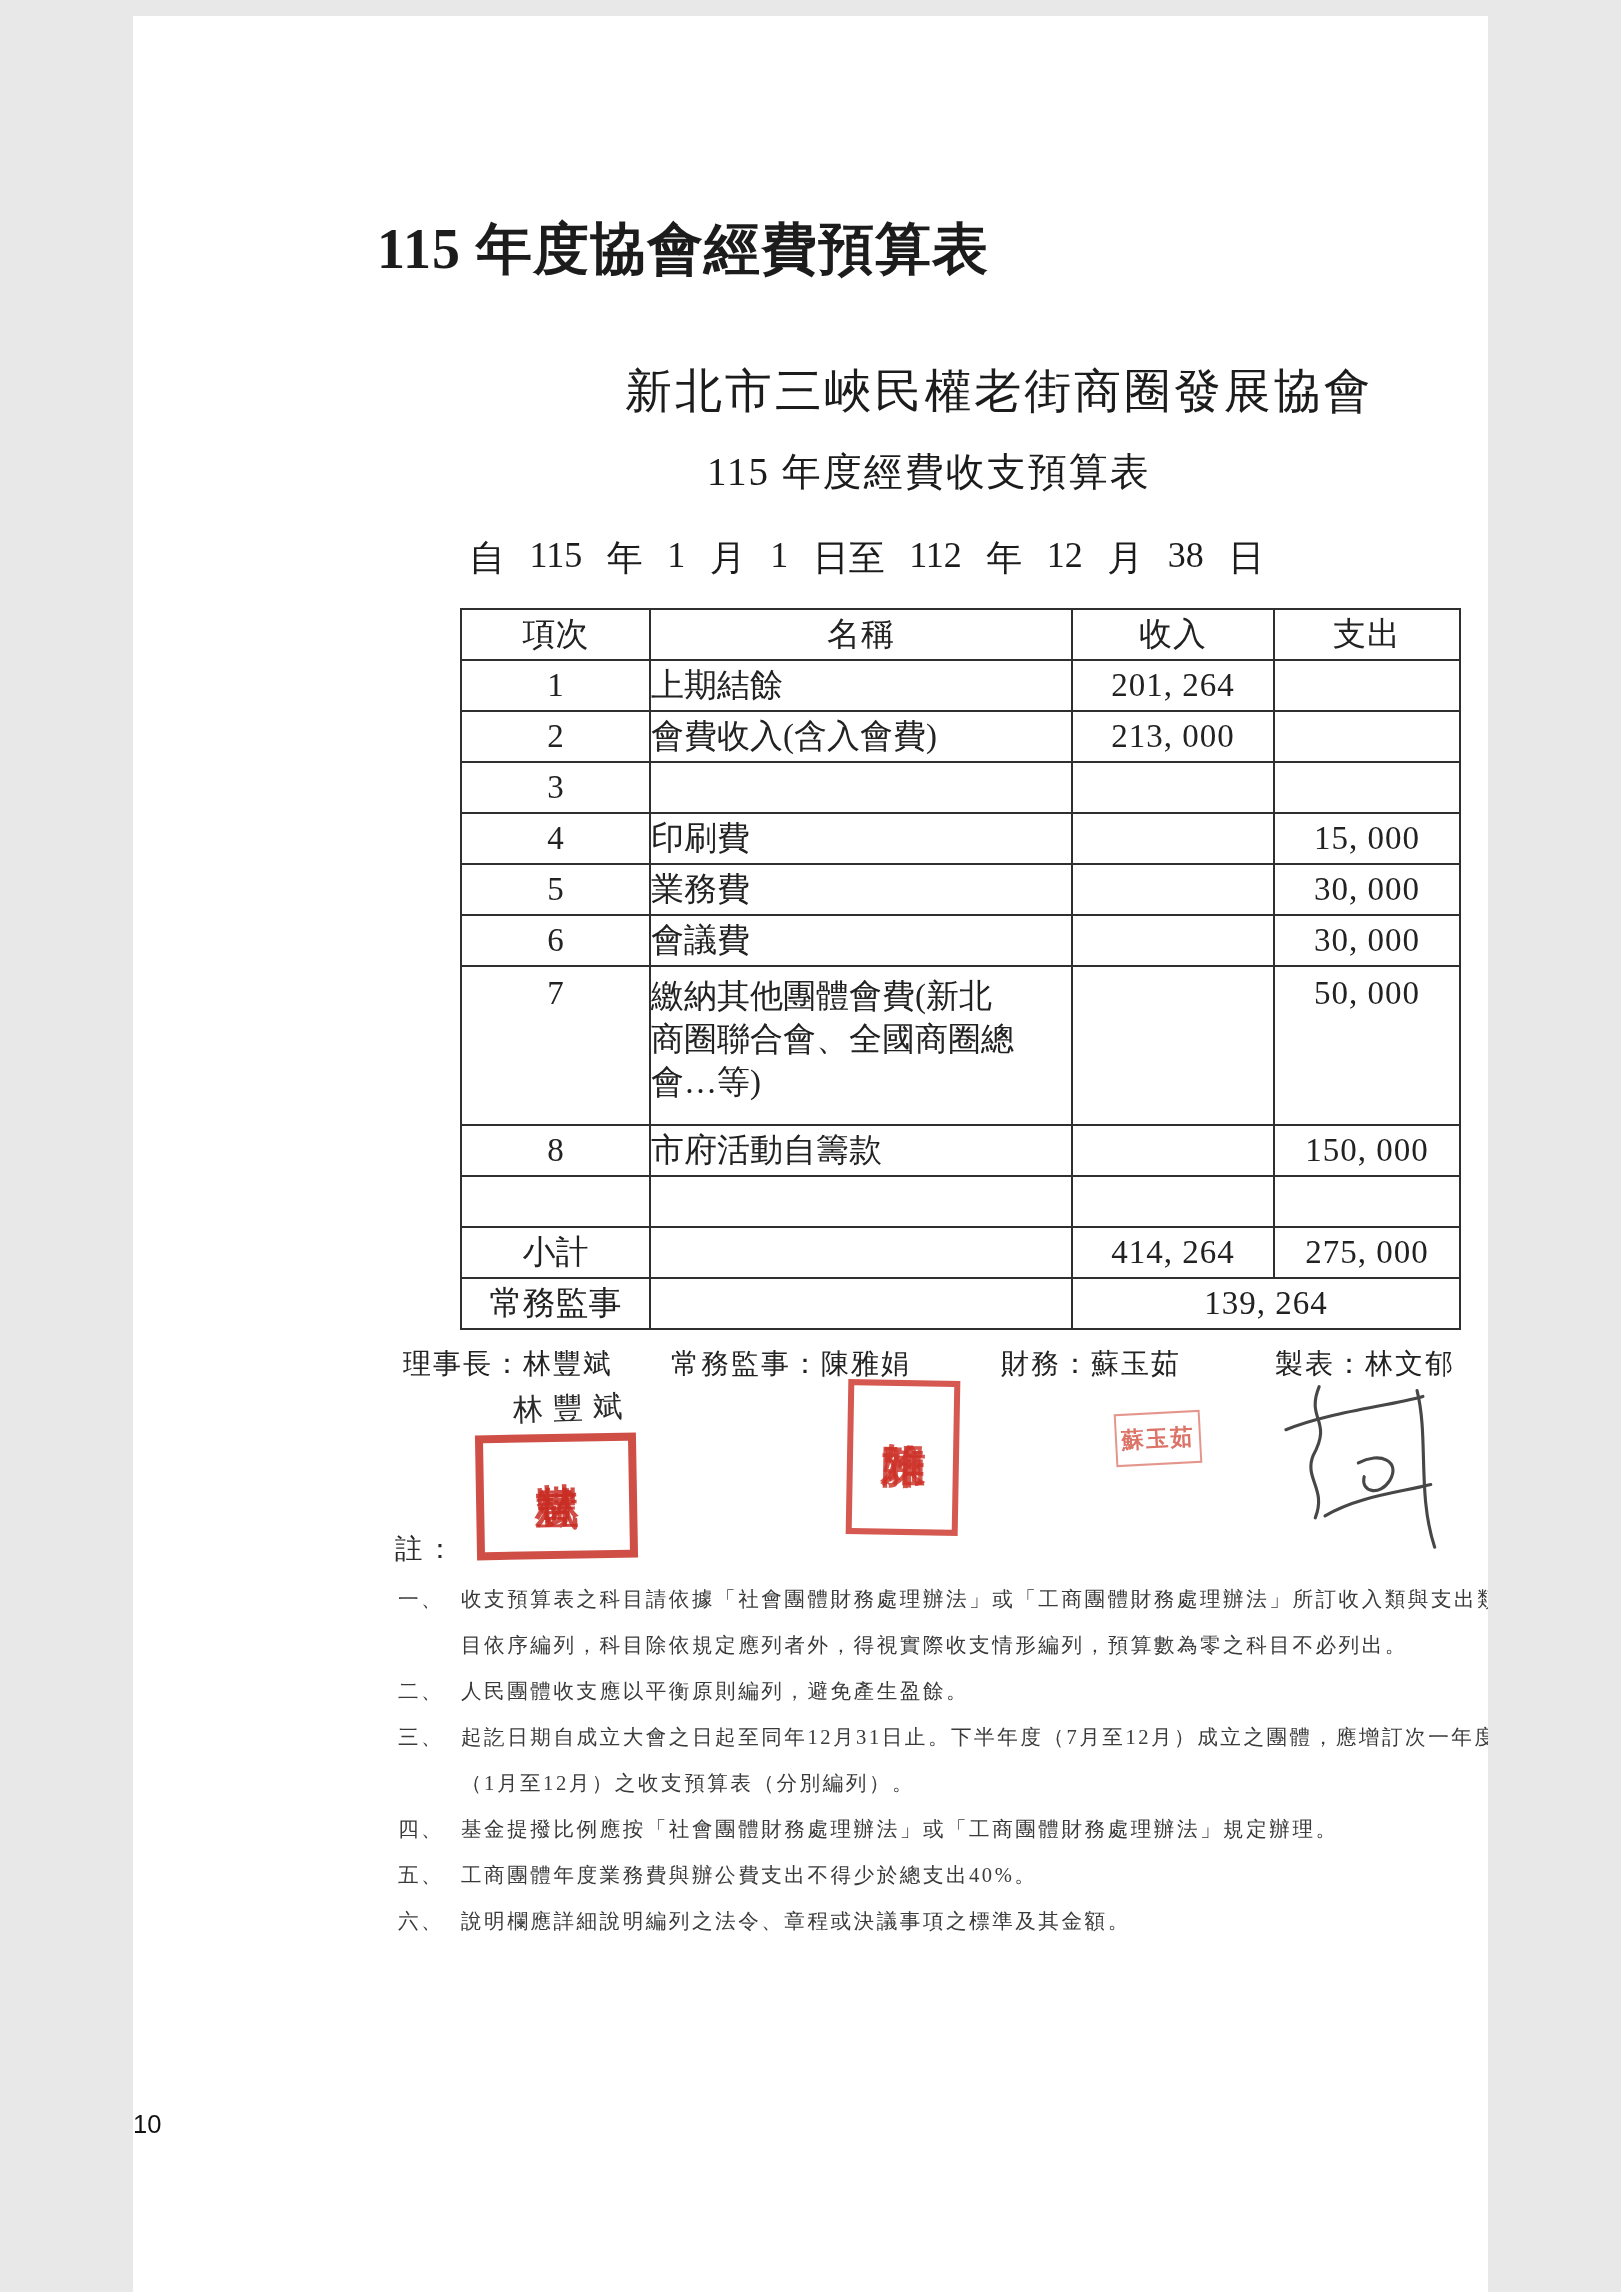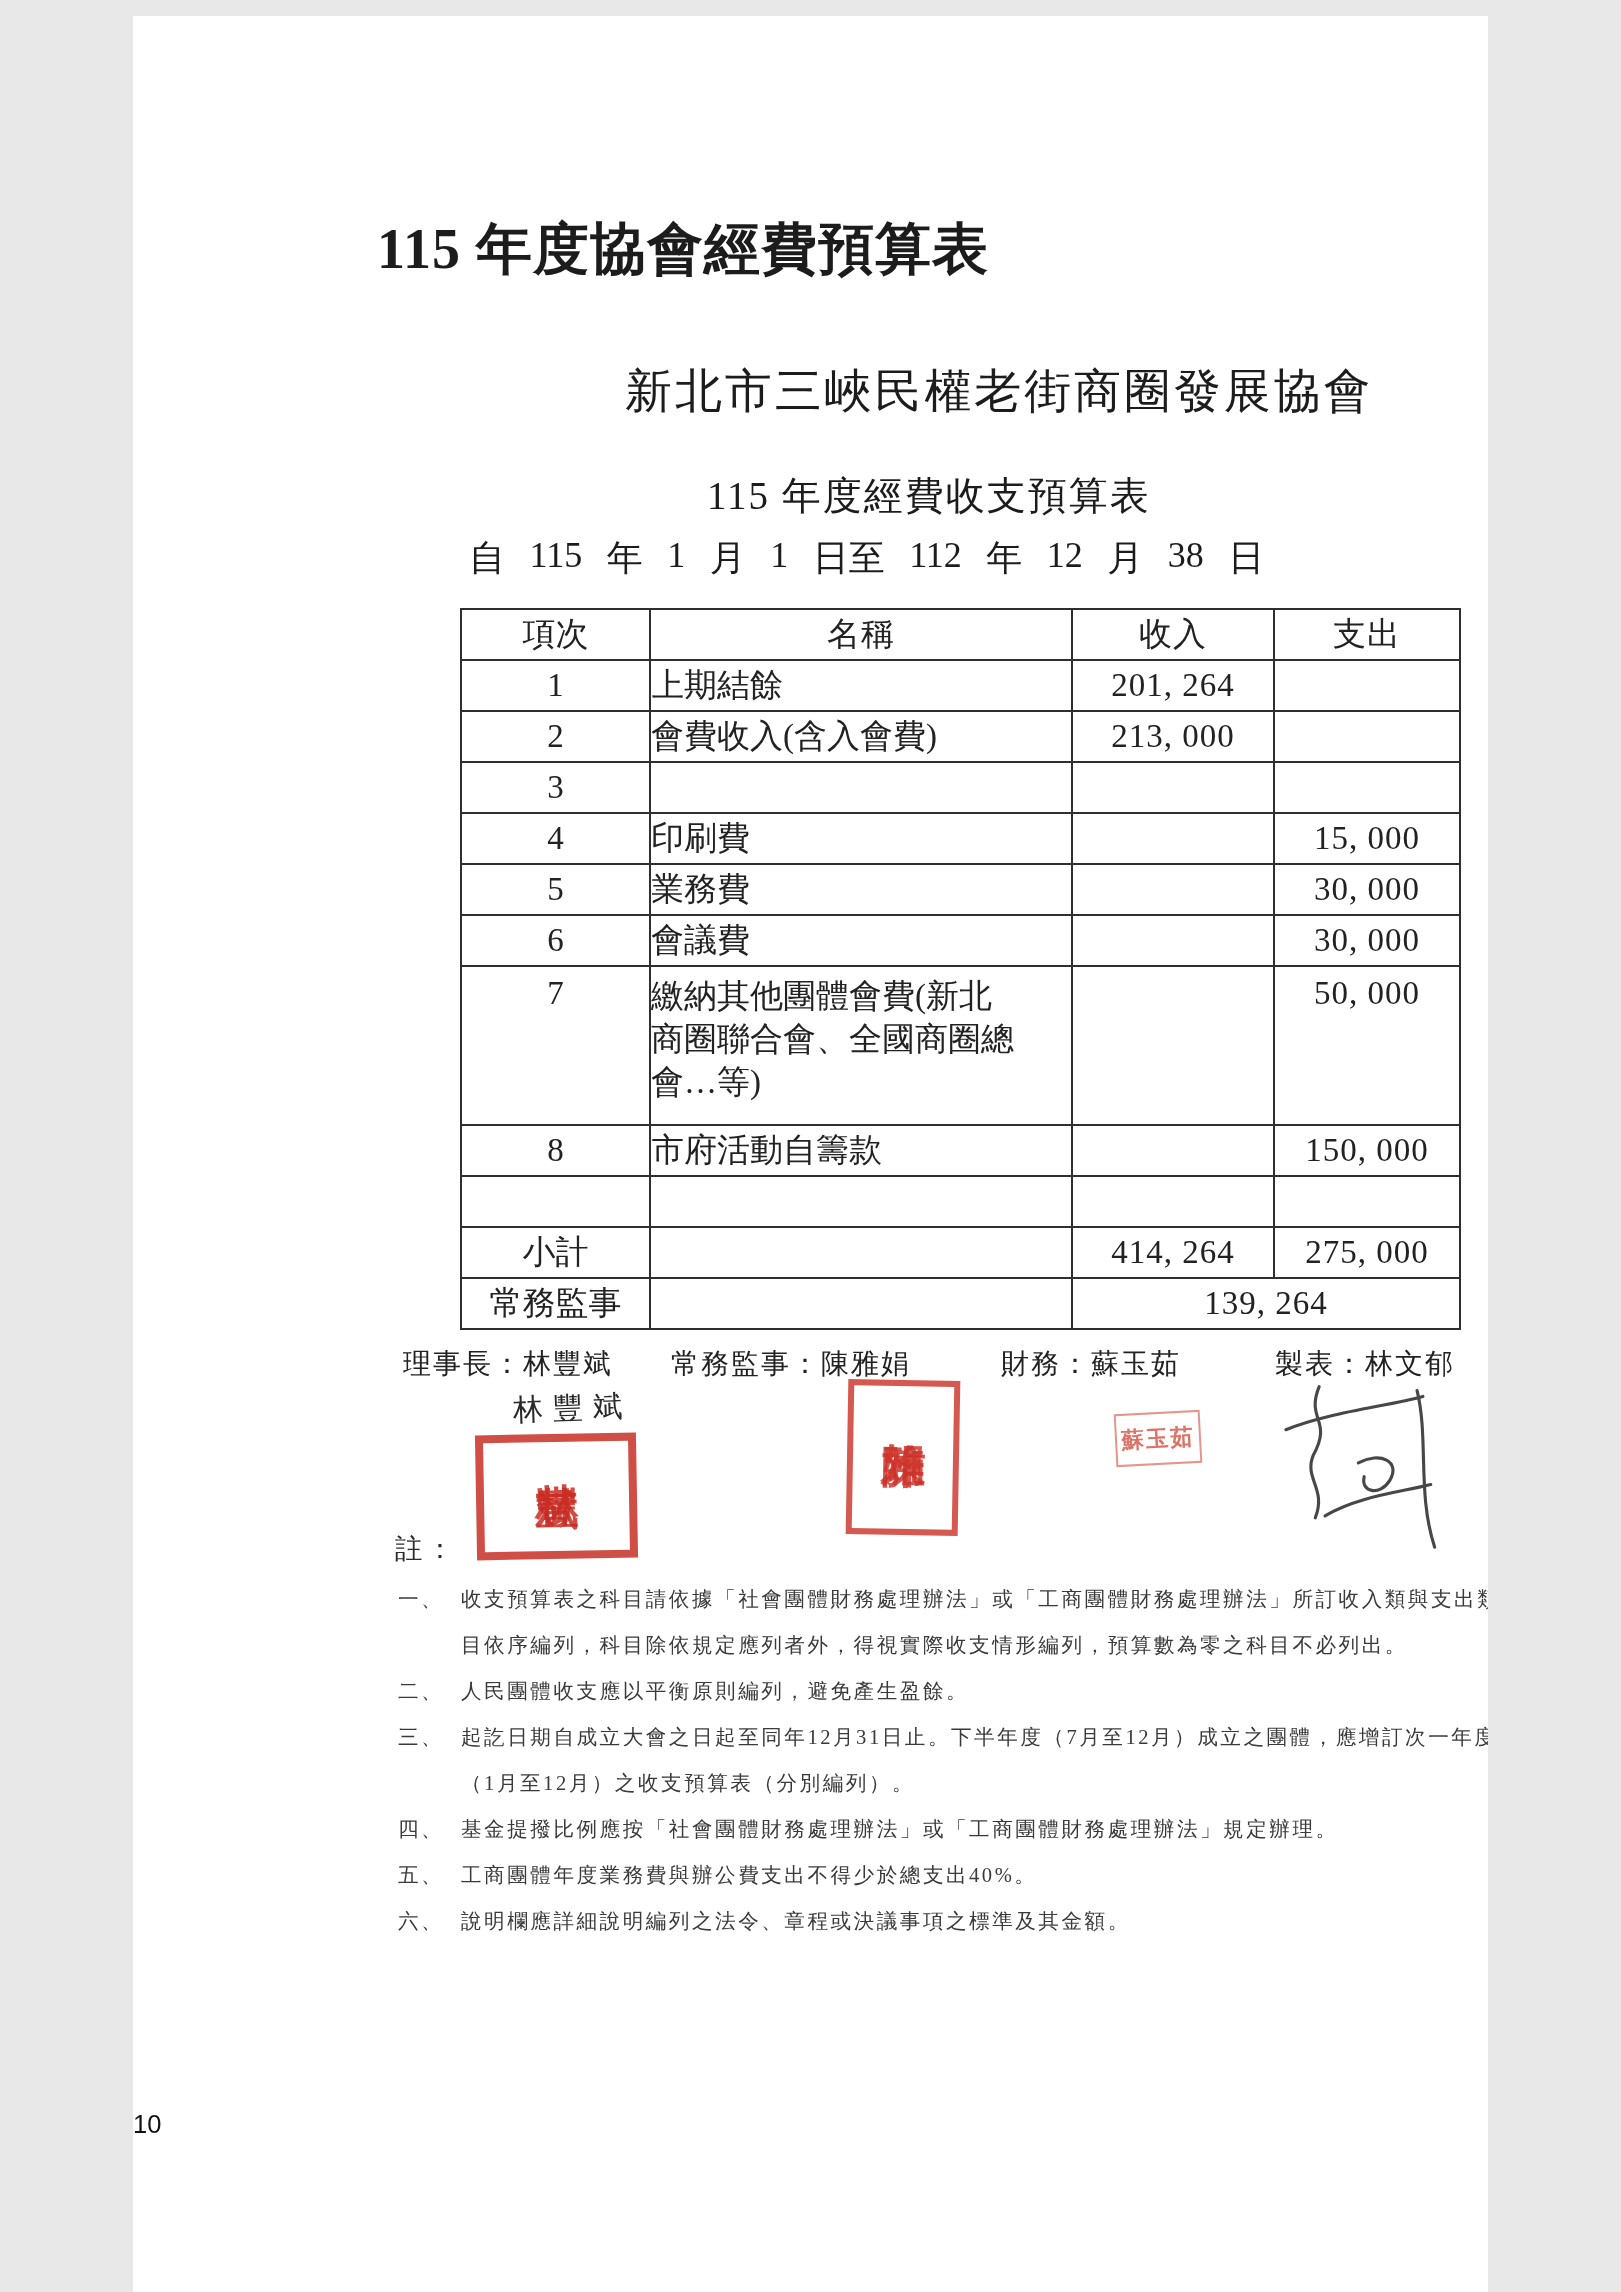--- a/index.html
+++ b/index.html
@@ -10,39 +10,39 @@
   }
   .title {
     position:absolute; left:244px; top:196px;
     font-size:56px; font-weight:bold; letter-spacing:1px; white-space:nowrap;
   }
   .org {
     position:absolute; left:492px; top:344px;
     font-size:47px; letter-spacing:2.9px; white-space:nowrap;
   }
   .subtitle {
-    position:absolute; left:574px; top:453px;
+    position:absolute; left:574px; top:429px;
     font-size:39px; letter-spacing:2px; white-space:nowrap;
   }
   .dateline {
     position:absolute; left:336px; top:518px;
     display:flex; gap:24.5px; font-size:36px; white-space:nowrap;
   }
   table.budget {
     position:absolute; left:327px; top:592px;
     width:1000px; border-collapse:collapse; table-layout:fixed;
     font-size:33px; color:#222;
     border:2.9px solid #2f2f2f;
   }
   table.budget td {
     border:2px solid #2f2f2f;
     border-top-width:2.9px; border-bottom-width:2.9px;
     padding:0; overflow:hidden;
   }
-  tr.r  td { height:49px;border-radius:18px; }
+  tr.r  td { height:49px; }
   tr.r7 td { height:149px; vertical-align:top; padding-top:7.8px; }
   td.c-no   { text-align:center; }
   td.c-name { text-align:left; padding-left:41px; white-space:pre-line; line-height:43px; }
   td.c-num  { text-align:center; letter-spacing:1px; }
   td.c-merge{ text-align:center; letter-spacing:1px; }
   .sig { position:absolute; top:1329px; font-size:28px; letter-spacing:2px; white-space:nowrap; color:#222; }
   .sig-chairman  { left:270px; }
   .sig-supervisor{ left:538px; }
   .sig-treasurer { left:868px; }
   .sig-preparer  { left:1142px; }

